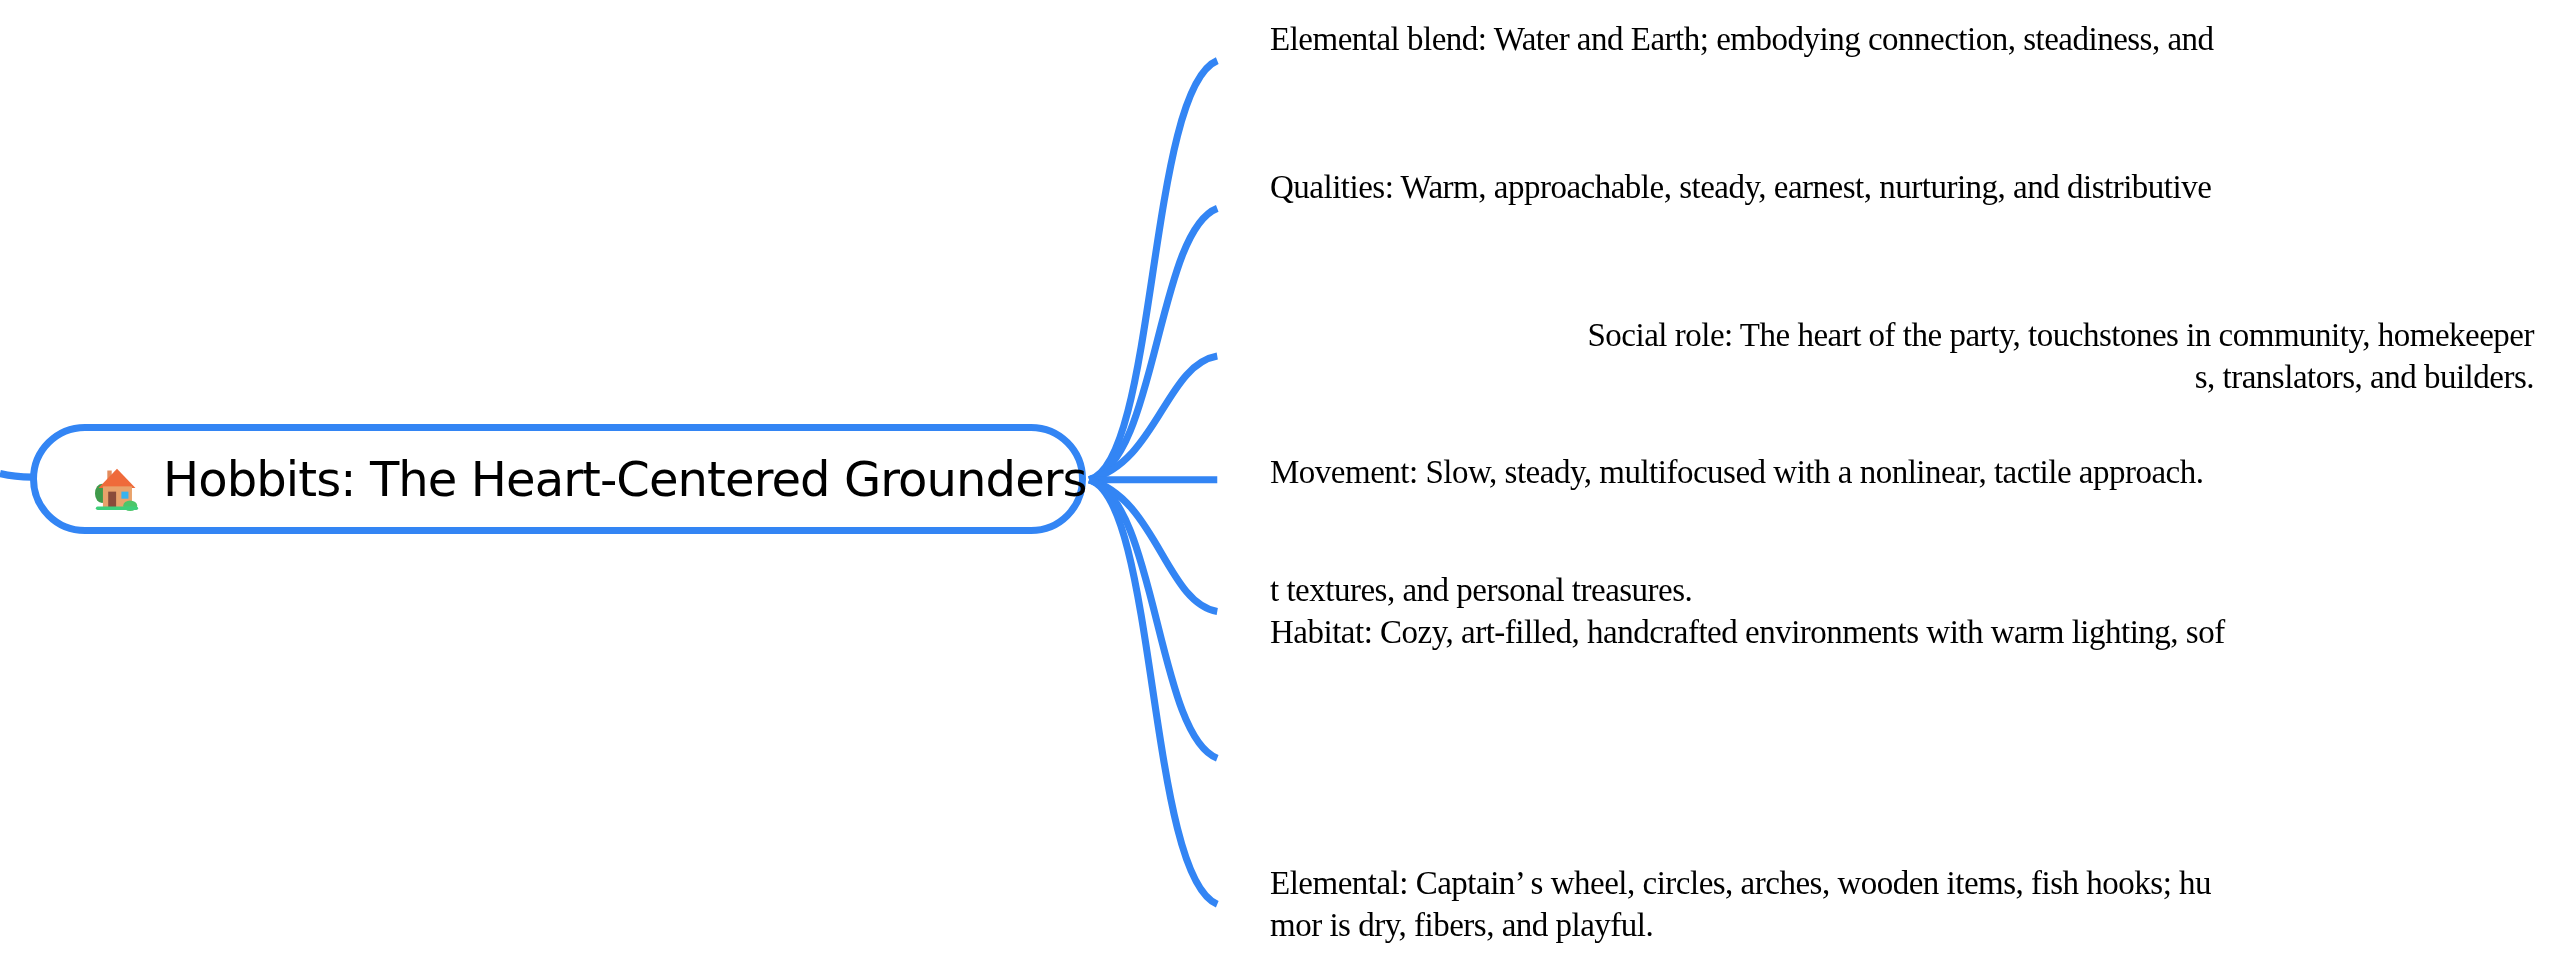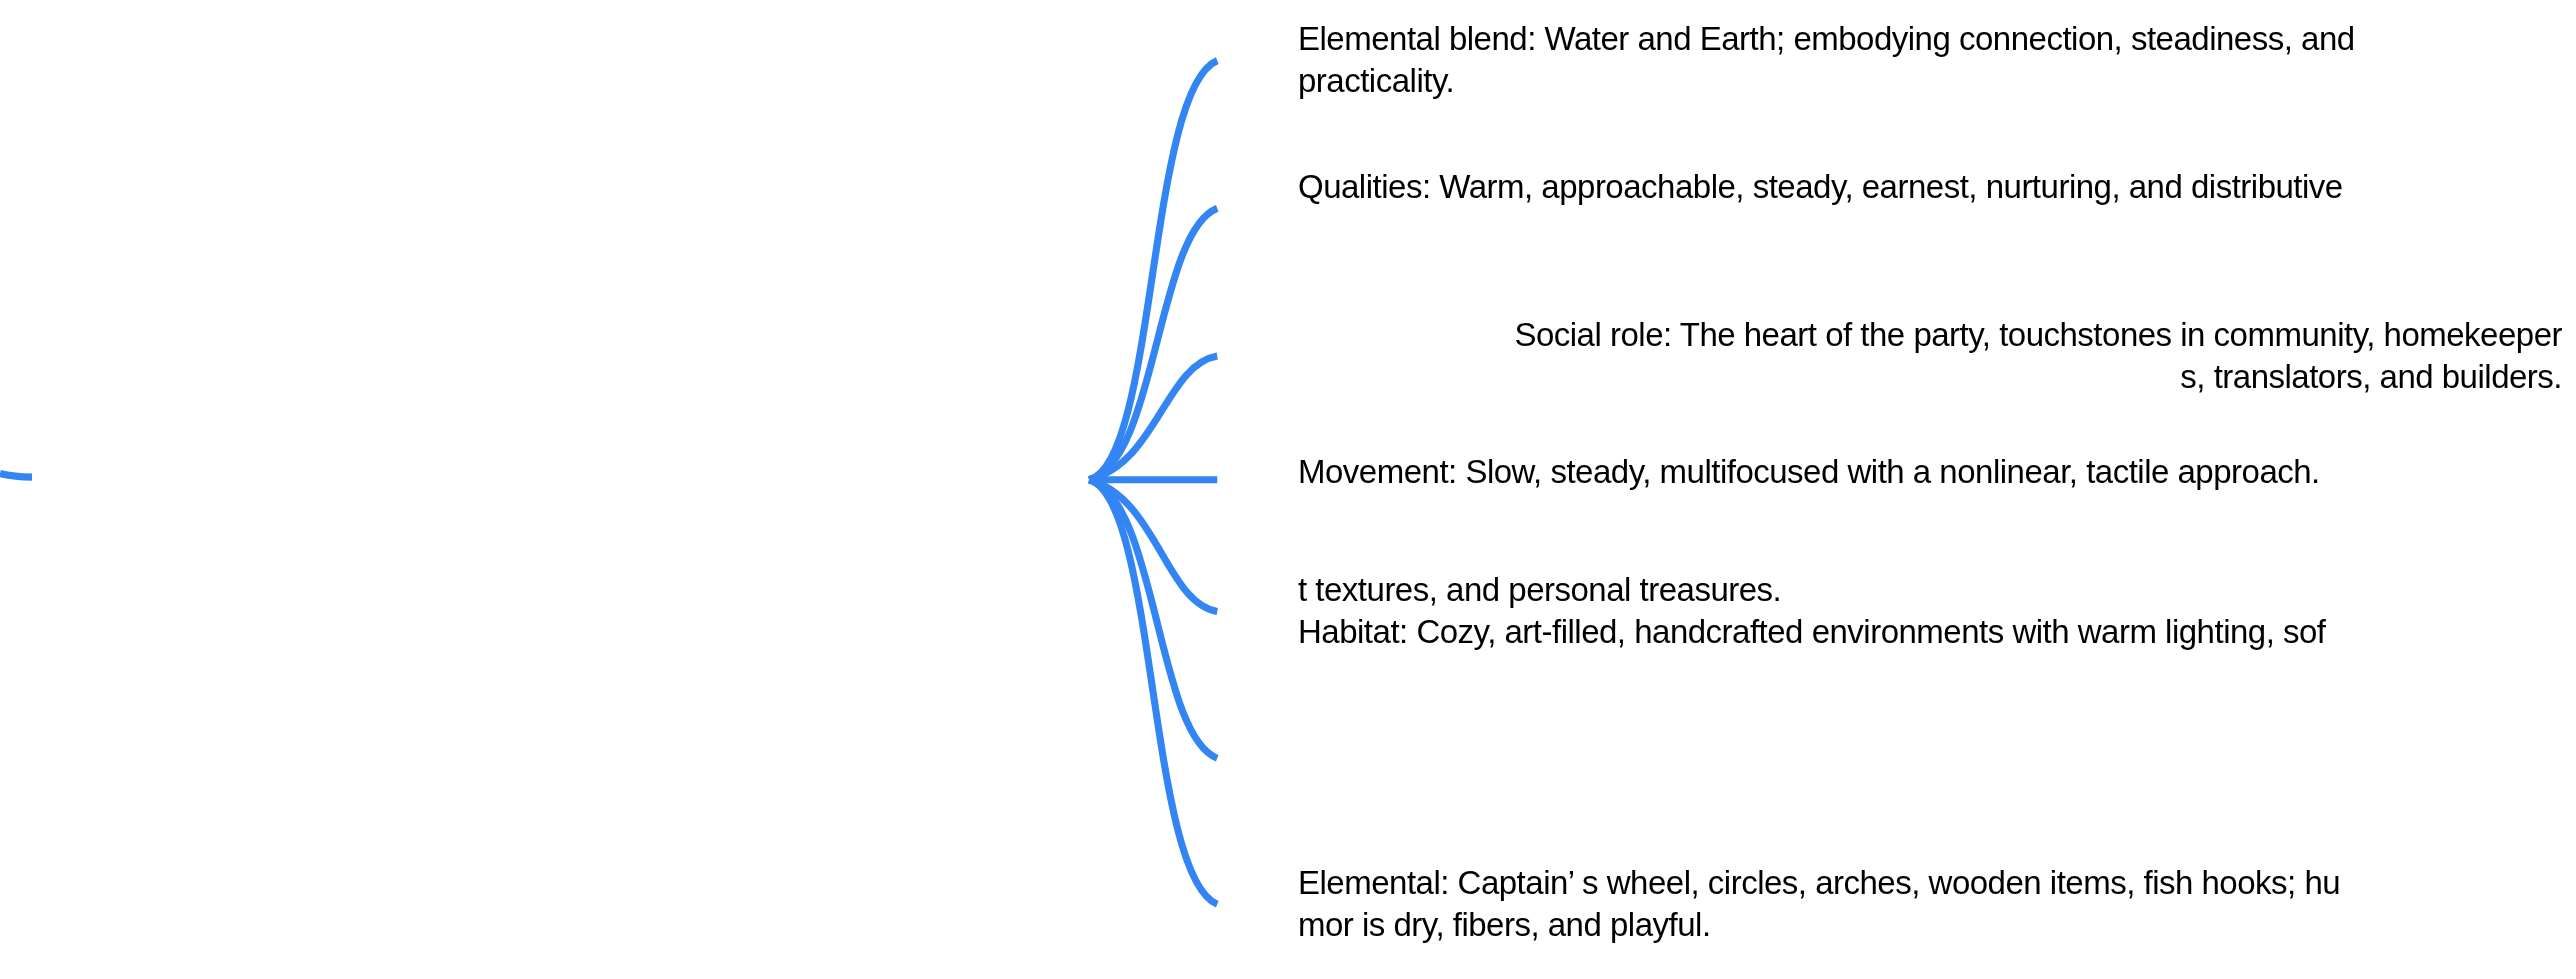--- a/index.html
+++ b/index.html
@@ -14,22 +14,21 @@
   }
   .central-node .emoji { position: absolute; left: 57px; top: 36px; width: 46px; height: 44px; }
   .central-node .title {
     position: absolute; left: 126px; top: 19.6px; font-size: 48px; line-height: 57px;
     white-space: nowrap; letter-spacing: -0.9px;
     font-family: "DejaVu Sans", "Liberation Sans", sans-serif;
   }
   .topic {
     position: absolute; left: 1270px; width: 1264px;
     font-size: 33px; line-height: 42px; white-space: nowrap; letter-spacing: -0.5px;
-    font-family: Liberation Sans, sans-serif;
-    margin-left: 28px;
+    font-family: Liberation Serif, serif;
   }
   .topic .line { display: block; }
 </style>
 </head>
 <body>
 
 <div id="canvas">
 
   <svg class="links" width="2576" height="980" viewBox="0 0 2895 1101">
     <g fill="none" stroke="#3385f4" stroke-width="8" stroke-linecap="butt">
@@ -39,24 +38,38 @@
       <path d="M1224,539 C1300,520 1290,100 1368,68"></path>
       <path d="M1224,539 C1300,520 1300,260 1368,234"></path>
       <path d="M1224,539 C1300,520 1310,410 1368,400"></path>
       <path d="M1224,539 L1368,539"></path>
       <path d="M1224,539 C1300,560 1310,677 1368,687"></path>
       <path d="M1224,539 C1300,560 1300,826 1368,852"></path>
       <path d="M1224,539 C1300,560 1290,984 1368,1016"></path>
     </g>
   </svg>
 
+  <div class="central-node">
+    <span class="emoji">
+      <svg width="46" height="44" viewBox="0 0 52 50">
+        <ellipse cx="9" cy="30" rx="8" ry="11" fill="#3f9a4a"></ellipse>
+        <rect x="15" y="4" width="5" height="12" fill="#e38b5c"></rect>
+        <polygon points="26,2 47,24 5,24" fill="#ef6a3a"></polygon>
+        <rect x="10" y="22" width="33" height="24" fill="#e9a26b"></rect>
+        <rect x="16" y="28" width="9" height="18" fill="#8a4b3a"></rect>
+        <rect x="31" y="28" width="8" height="8" fill="#36b3f0"></rect>
+        <ellipse cx="41" cy="44" rx="8" ry="6" fill="#4cc66a"></ellipse>
+        <rect x="2" y="45" width="48" height="4" rx="2" fill="#3ecf7a"></rect>
+      </svg>
+    </span>
+    <span class="title">Hobbits: The Heart-Centered Grounders</span>
+  </div>
 
   <div class="topic" style="top:18px;">
     <span class="line">Elemental blend: Water and Earth; embodying connection, steadiness, and</span>
-    <span class="line">practicality.</span>
   </div>
 
   <div class="topic" style="top:166px;">
     <span class="line">Qualities: Warm, approachable, steady, earnest, nurturing, and distributive</span>
   </div>
 
   <div class="topic" style="top:314px;text-align:right;">
     <span class="line">Social role: The heart of the party, touchstones in community, homekeeper</span>
     <span class="line">s, translators, and builders.</span>
   </div>

